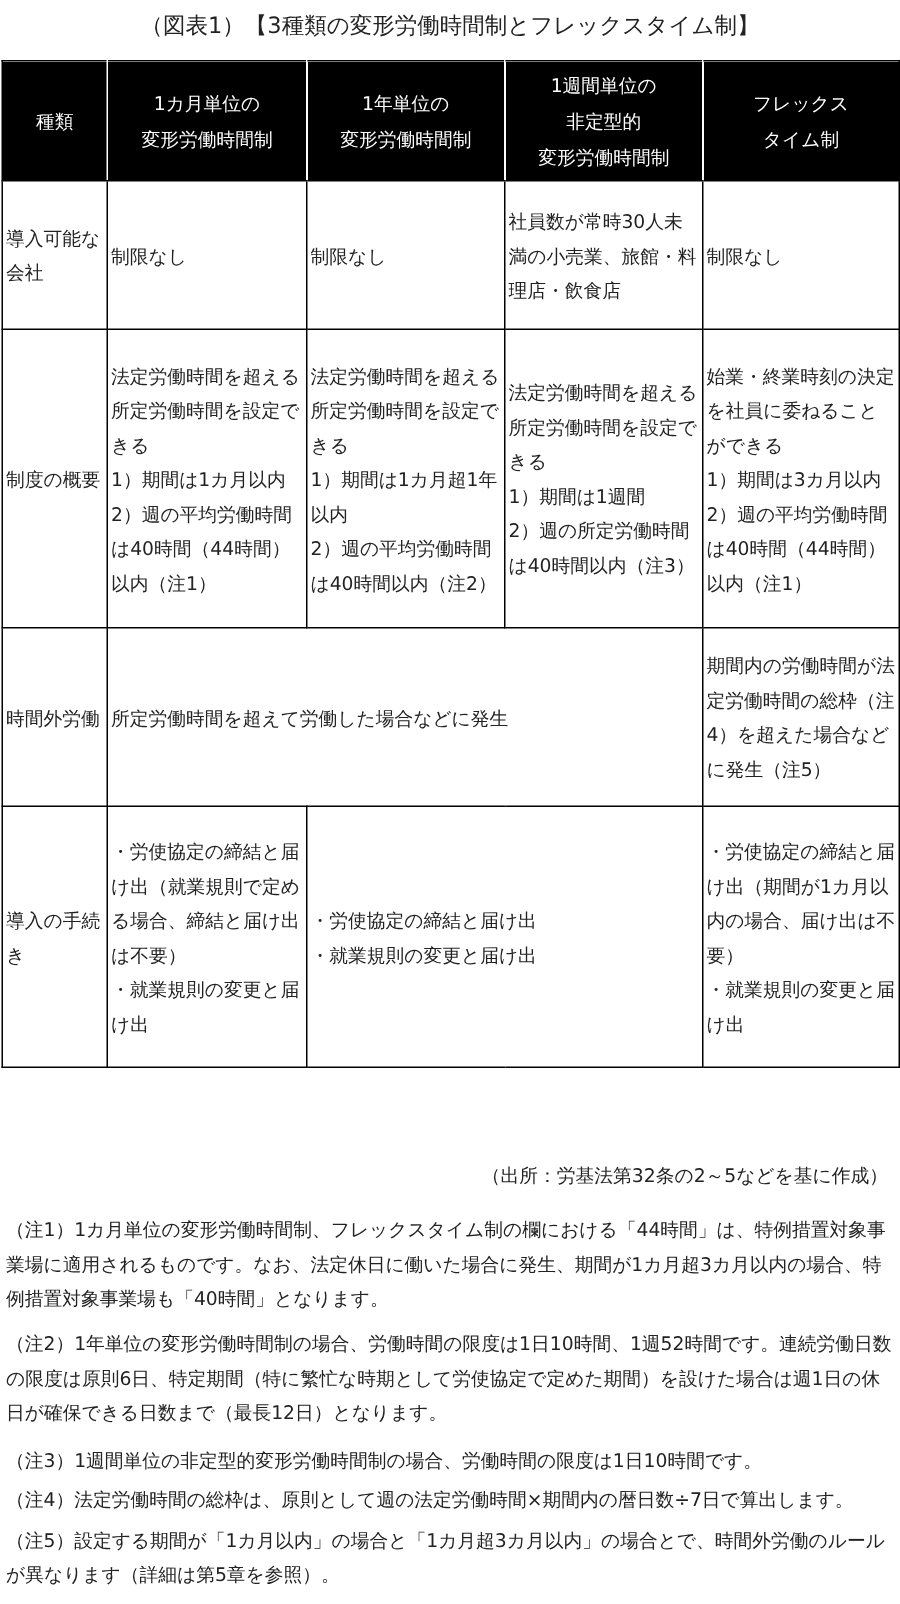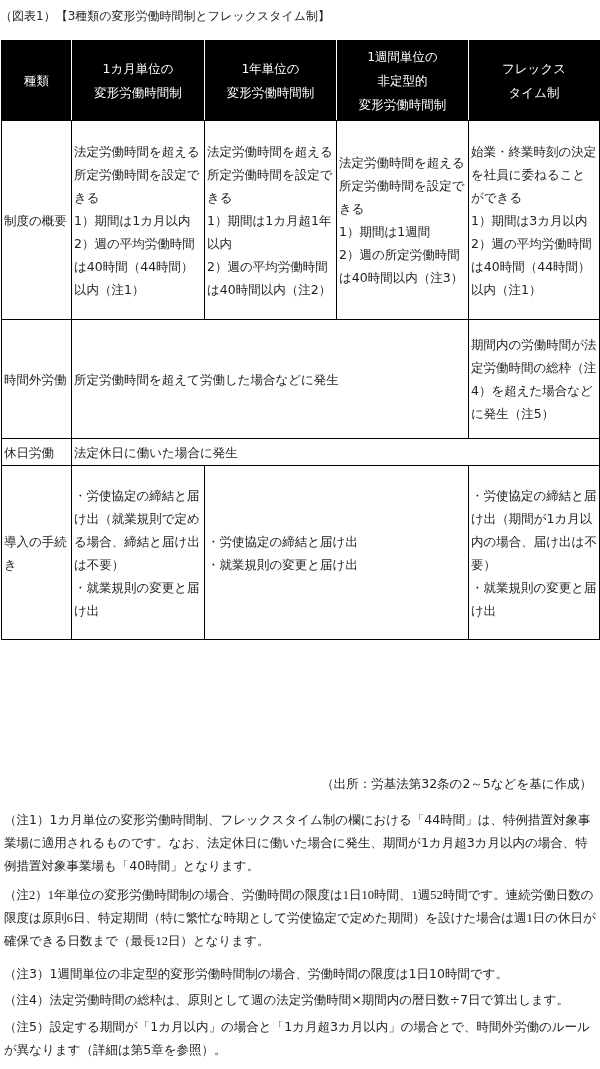--- a/index.html
+++ b/index.html
@@ -3,21 +3,21 @@
 <meta charset="utf-8">
 <style>
   html, body { margin: 0; padding: 0; background: #ffffff; }
   body {
     width: 600px; height: 1069px; overflow: hidden; position: relative;
     font-family: "DejaVu Sans", "Liberation Sans", sans-serif;
     color: #222222;
   }
   .title {
     position: absolute; left: 0; top: 8px; width: 600px;
-    font-size: 12px; color: #222; letter-spacing: 0;
+    text-align: center; font-size: 15px; color: #222; letter-spacing: 0;
   }
   table.main {
     position: absolute; left: 1px; top: 40px; width: 598px;
     border-collapse: collapse; table-layout: fixed;
     font-size: 12.5px; line-height: 23px;
   }
   table.main td, table.main th {
     border: 1.5px solid #000; padding: 0 2px; vertical-align: middle;
     text-align: left; word-break: break-all; overflow: hidden;
   }
@@ -62,55 +62,58 @@
     <th class="ml">1カ月単位の
 変形労働時間制</th>
     <th class="ml">1年単位の
 変形労働時間制</th>
     <th class="ml">1週間単位の
 非定型的
 変形労働時間制</th>
     <th class="ml">フレックス
 タイム制</th>
   </tr>
+  <tr class="r1">
+    <td>導入可能な会社</td>
+    <td>制限なし</td>
+    <td>制限なし</td>
+    <td>社員数が常時30人未満の小売業、旅館・料理店・飲食店</td>
+    <td>制限なし</td>
+  </tr>
   <tr class="r2">
     <td style="white-space:nowrap;">制度の概要</td>
     <td class="ml">法定労働時間を超える所定労働時間を設定できる
 1）期間は1カ月以内
 2）週の平均労働時間は40時間（44時間）以内（注1）</td>
     <td class="ml">法定労働時間を超える所定労働時間を設定できる
 1）期間は1カ月超1年以内
 2）週の平均労働時間は40時間以内（注2）</td>
     <td class="ml">法定労働時間を超える所定労働時間を設定できる
 1）期間は1週間
 2）週の所定労働時間は40時間以内（注3）</td>
     <td class="ml">始業・終業時刻の決定を社員に委ねることができる
 1）期間は3カ月以内
 2）週の平均労働時間は40時間（44時間）以内（注1）</td>
   </tr>
   <tr class="r3">
     <td style="white-space:nowrap;">時間外労働</td>
     <td colspan="3">所定労働時間を超えて労働した場合などに発生</td>
     <td>期間内の労働時間が法定労働時間の総枠（注4）を超えた場合などに発生（注5）</td>
   </tr>
-  <tr class="r4">
-    <td>休日労働</td>
-    <td colspan="4">法定休日に働いた場合に発生</td>
-  </tr>
   <tr class="r6">
     <td>導入の手続き</td>
     <td class="ml">・労使協定の締結と届け出（就業規則で定める場合、締結と届け出は不要）
 ・就業規則の変更と届け出</td>
     <td colspan="2" class="ml">・労使協定の締結と届け出
 ・就業規則の変更と届け出</td>
     <td class="ml">・労使協定の締結と届け出（期間が1カ月以内の場合、届け出は不要）
 ・就業規則の変更と届け出</td>
   </tr>
 </tbody>
   </table>
 
 <div class="source">（出所：労基法第32条の2～5などを基に作成）</div>
 
 <div class="note" style="top:808px;">（注1）1カ月単位の変形労働時間制、フレックスタイム制の欄における「44時間」は、特例措置対象事業場に適用されるものです。なお、法定休日に働いた場合に発生、期間が1カ月超3カ月以内の場合、特例措置対象事業場も「40時間」となります。</div>
-<div class="note" style="top:884px;font-family:Liberation Serif, serif;">（注2）1年単位の変形労働時間制の場合、労働時間の限度は1日10時間、1週52時間です。連続労働日数の限度は原則6日、特定期間（特に繁忙な時期として労使協定で定めた期間）を設けた場合は週1日の休日が確保できる日数まで（最長12日）となります。</div>
+<div class="note" style="top:884px;">（注2）1年単位の変形労働時間制の場合、労働時間の限度は1日10時間、1週52時間です。連続労働日数の限度は原則6日、特定期間（特に繁忙な時期として労使協定で定めた期間）を設けた場合は週1日の休日が確保できる日数まで（最長12日）となります。</div>
 <div class="note" style="top:962px;">（注3）1週間単位の非定型的変形労働時間制の場合、労働時間の限度は1日10時間です。</div>
 <div class="note" style="top:988px;">（注4）法定労働時間の総枠は、原則として週の法定労働時間×期間内の暦日数÷7日で算出します。</div>
 <div class="note" style="top:1015px;">（注5）設定する期間が「1カ月以内」の場合と「1カ月超3カ月以内」の場合とで、時間外労働のルールが異なります（詳細は第5章を参照）。</div>
 
 </body></html>

